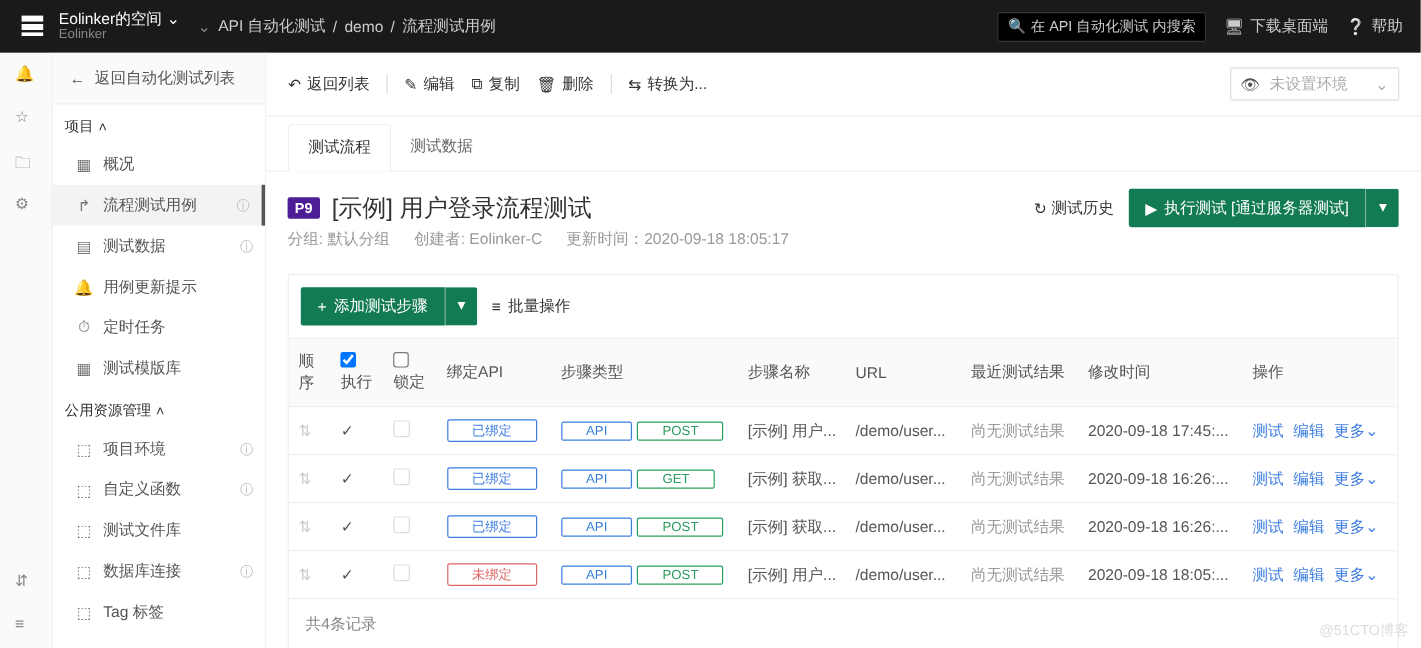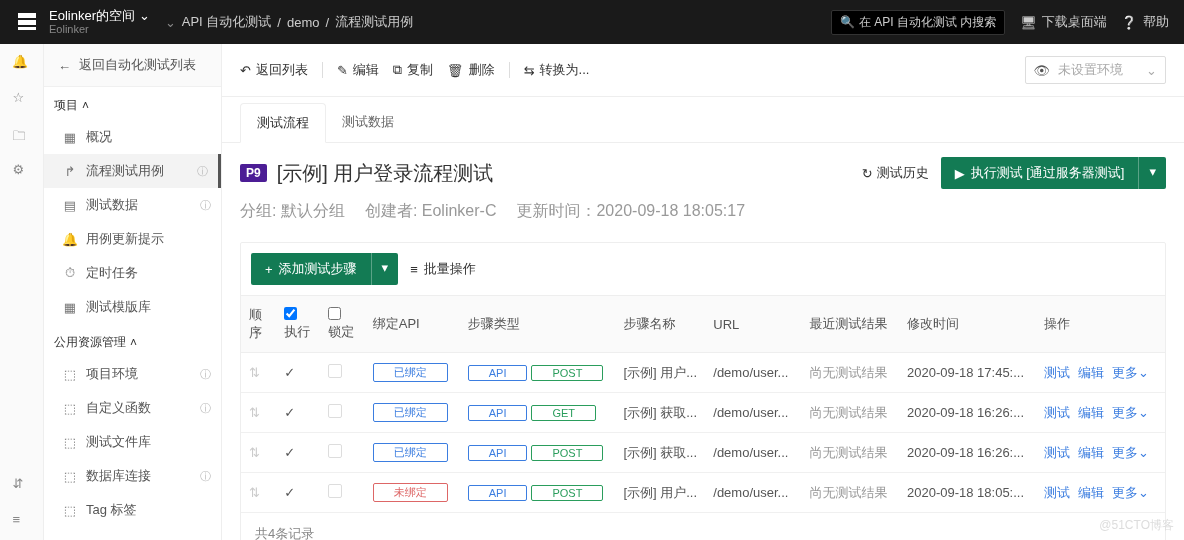--- a/index.html
+++ b/index.html
@@ -35,21 +35,21 @@
 .tab { padding: 10px 16px; cursor: pointer; color: #666; }
 .tab.active { border: 1px solid #eee; border-bottom: 1px solid #fff; border-radius: 4px 4px 0 0; color: #333; margin-bottom: -1px; background: #fff; }
 .content { padding: 14px 18px; overflow-y: auto; flex: 1; }
 .title-row { display: flex; align-items: center; gap: 10px; }
 .pill { background: #4c1d95; color: #fff; font-size: 12px; padding: 2px 6px; border-radius: 2px; font-weight: bold; }
 .title { font-size: 20px; font-weight: 400; color: #333; }
 .title-actions { margin-left: auto; display: flex; align-items: center; gap: 12px; }
 .link-like { display: flex; align-items: center; gap: 4px; cursor: pointer; color: #333; }
 .btn-green { background: #137b54; color: #fff; padding: 7px 14px; border-radius: 2px; display: flex; align-items: center; gap: 6px; cursor: pointer; font-size: 13px; }
 .btn-green-split { background: #137b54; color: #fff; padding: 7px 10px; border-left: 1px solid rgba(255,255,255,.3); cursor: pointer; border-radius: 0 2px 2px 0; }
-.meta { display: flex; gap: 20px; color: #999; font-size: 16px; margin-top: 12px; }
+.meta { display: flex; gap: 20px; color: #999; font-size: 13px; margin-top: 1px; }
 .card { border: 1px solid #eee; margin-top: 20px; border-radius: 2px; }
 .card-bar { padding: 10px; display: flex; align-items: center; gap: 12px; border-bottom: 1px solid #eee; }
 .add-step { display: flex; }
 .add-main { background: #137b54; color: #fff; padding: 7px 14px; display: flex; align-items: center; gap: 6px; border-radius: 2px 0 0 2px; cursor: pointer; }
 .batch { display: flex; align-items: center; gap: 6px; cursor: pointer; color: #333; }
 table { width: 100%; border-collapse: collapse; }
 th { text-align: left; font-weight: 500; color: #555; padding: 10px 8px; border-bottom: 1px solid #eee; font-size: 13px; background: #fafafa; }
 td { padding: 10px 8px; border-bottom: 1px solid #f0f0f0; color: #555; font-size: 13px; white-space: nowrap; overflow: hidden; text-overflow: ellipsis; }
 .drag { color: #ccc; cursor: grab; }
 .chk { width: 14px; height: 14px; }

